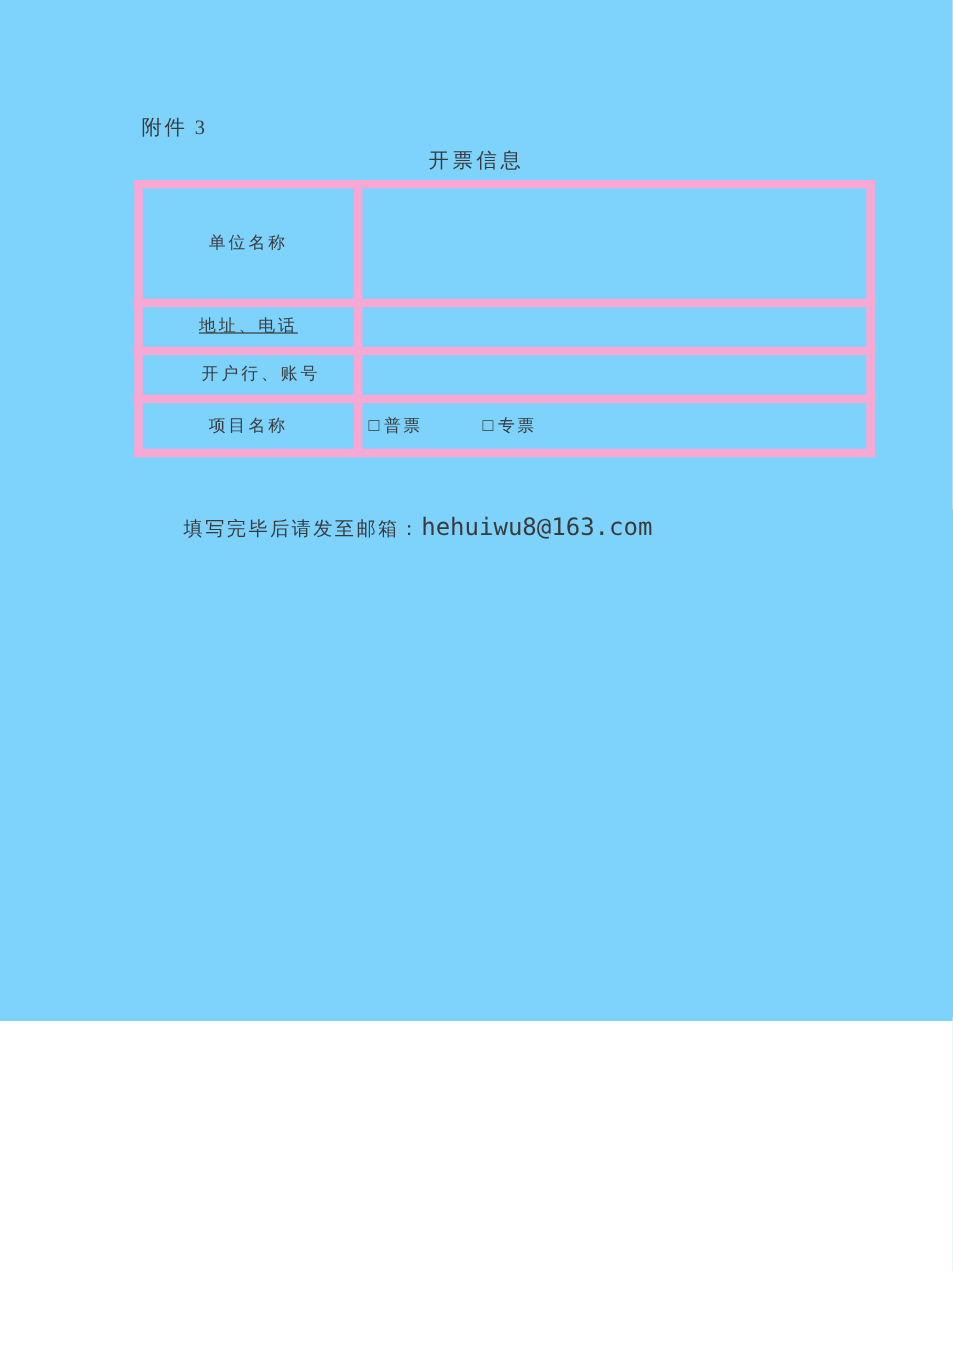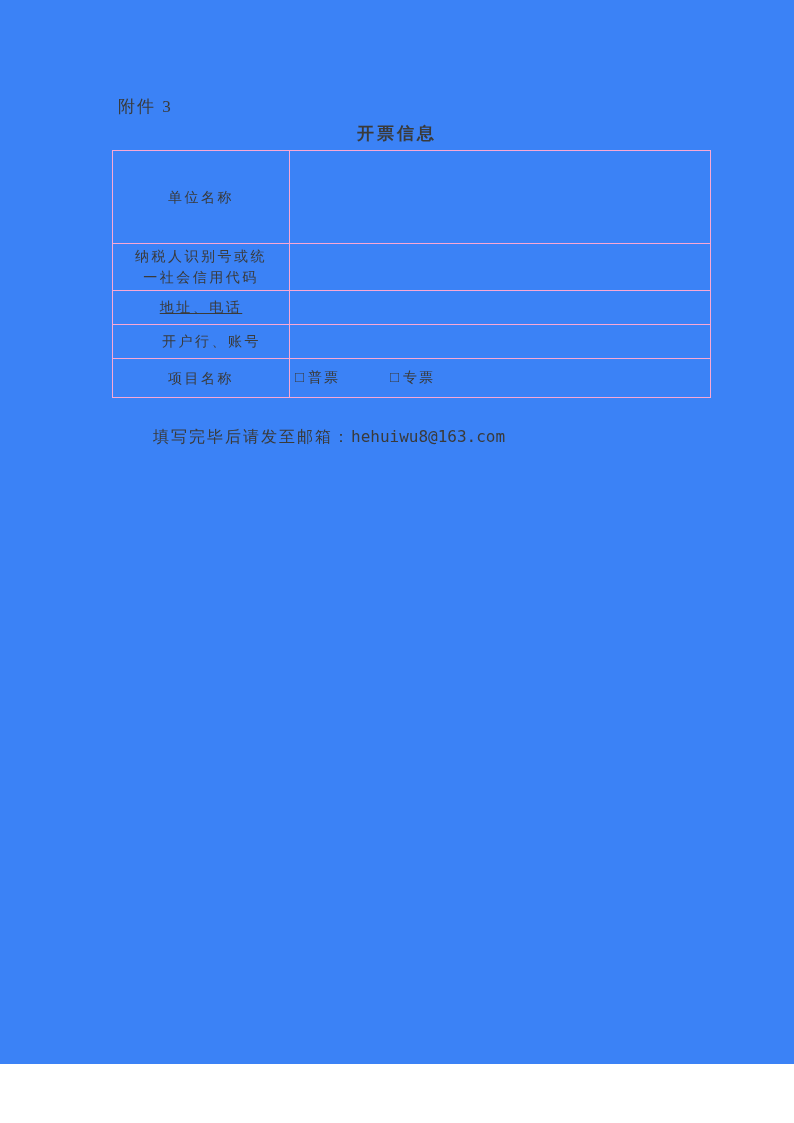--- a/index.html
+++ b/index.html
@@ -3,53 +3,53 @@
 <meta charset="utf-8">
 <style>
   html, body {
     margin: 0;
     padding: 0;
     background: #ffffff;
   }
   .sheet {
     position: relative;
     width: 794px;
-    height: 1064px;
-    background: #3b82f6;
+    height: 851px;
+    background: #7dd3fc;
     font-family: "Liberation Serif", "DejaVu Serif", serif;
     color: #3a3a3a;
     overflow: hidden;
   }
   .attachment {
     position: absolute;
     left: 118px;
     top: 95px;
     font-size: 17px;
     letter-spacing: 2px;
   }
   .form-title {
     position: absolute;
     left: 112px;
     top: 122px;
     width: 570px;
     text-align: center;
     font-size: 17px;
-    font-weight: bold;
+    font-weight: normal;
     letter-spacing: 3px;
   }
   table.invoice-form {
     position: absolute;
     left: 112px;
     top: 150px;
     width: 570px;
     border-collapse: collapse;
     table-layout: fixed;
   }
   table.invoice-form td {
-    border: 1px solid #f9a8d4;
+    border: 7px solid #f9a8d4;
     overflow: hidden;
   }
   td.label-cell {
     width: 160px;
     text-align: center;
     vertical-align: middle;
     font-size: 14px;
     letter-spacing: 2.5px;
     padding: 2px 8px;
   }
@@ -83,45 +83,38 @@
   }
   .note {
     position: absolute;
     left: 153px;
     top: 427px;
     font-size: 16px;
     letter-spacing: 2px;
   }
   .note .email {
     font-family: "DejaVu Sans Mono", monospace;
-    font-size: 16px;
+    font-size: 20px;
     letter-spacing: 0;
   }
 </style>
 </head>
 <body>
 
 <div class="sheet">
 
   <div class="attachment">附件 3</div>
 
   <div class="form-title">开票信息</div>
 
   <table class="invoice-form">
     <tbody>
       <tr class="r1">
         <td class="label-cell">
           <span class="label-text">单位名称</span>
-        </td>
-        <td class="value-cell"></td>
-      </tr>
-      <tr class="r2">
-        <td class="label-cell">
-          <span class="label-text">纳税人识别号或统
-一社会信用代码</span>
         </td>
         <td class="value-cell"></td>
       </tr>
       <tr class="r3">
         <td class="label-cell">
           <span class="label-text">地址、电话</span>
         </td>
         <td class="value-cell"></td>
       </tr>
       <tr class="r4">

